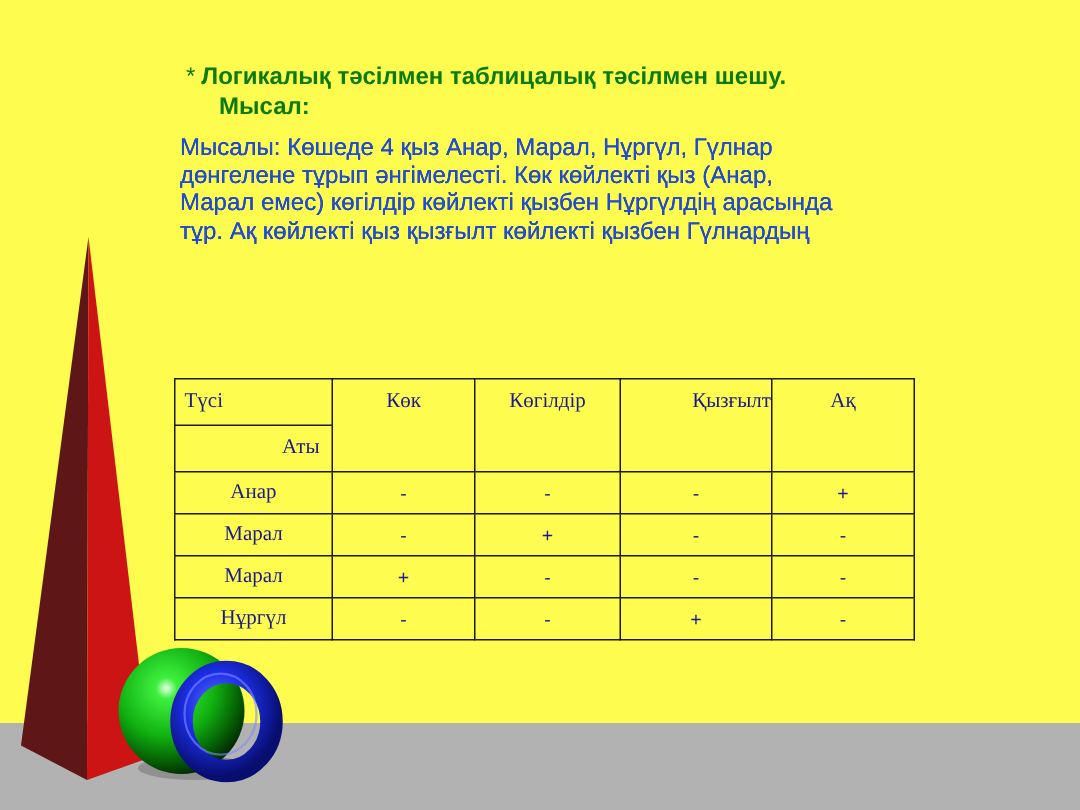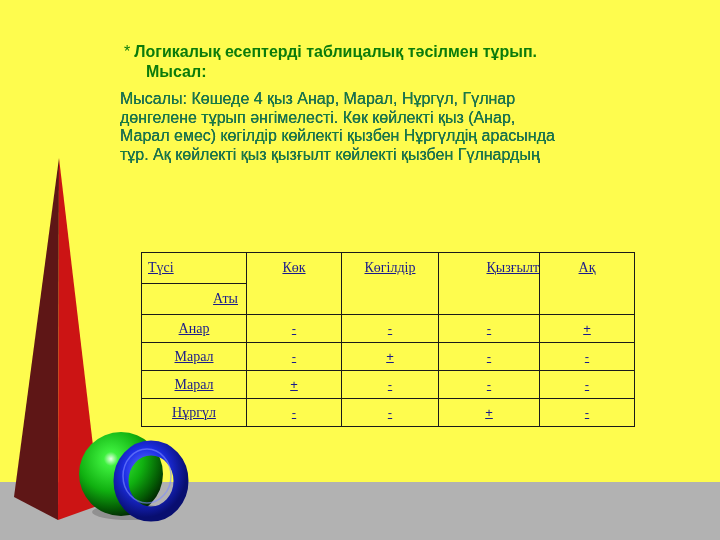--- a/index.html
+++ b/index.html
@@ -14,29 +14,29 @@
 
   .title {
     position:absolute; left:124px; top:42px; width:500px;
     color:#0b7b0b; font-weight:bold; font-size:16px; line-height:20px;
   }
   .title .star { font-weight:normal; margin-right:4px; }
   .title .sub { display:block; padding-left:22px; }
 
   .body-text {
     position:absolute; left:120px; top:90px; width:510px;
-    color:#15803d; font-size:16px; line-height:18.5px;
+    color:#1d4ed8; font-size:16px; line-height:18.5px;
     text-shadow:0 0 0.3px #1616a0;
   }
 
   table.grid {
-    position:absolute; left:141px; top:252px;
+    position:absolute; left:116px; top:252px;
     border-collapse:collapse;
     font-family:"Liberation Serif", serif;
-    font-size:14px; color:#1a1a8c;text-decoration:underline;
+    font-size:14px; color:#1a1a8c;
   }
   table.grid td {
     border:1.5px solid #1a1a1a;
     padding:0; text-align:center; vertical-align:middle;
   }
   .c0 { width:96px; } .c1 { width:94px; } .c2 { width:96px; } .c3 { width:94px; } .c4 { width:94px; }
   .hdr-row td { height:30px; }
   .row td { height:27px; }
   .corner-top { text-align:left !important; padding-left:6px !important; border-bottom:1.5px solid #1a1a1a; }
   .corner-bot { text-align:right !important; padding-right:8px !important; }
@@ -76,21 +76,21 @@
       <circle cx="121" cy="474" r="42" fill="url(#sphereGrad)"></circle>
     </g>
 
     <g>
       <ellipse cx="151" cy="481" rx="30" ry="33" fill="none" stroke="url(#torusGrad)" stroke-width="15"></ellipse>
       <ellipse cx="147" cy="476" rx="24" ry="27" fill="none" stroke="#7f8cff" stroke-width="1.5" opacity="0.6"></ellipse>
     </g>
   </svg>
 
   <div class="title">
-    <span class="star">*</span><span>Логикалық есептерді таблицалық тәсілмен тұрып.</span>
+    <span class="star">*</span><span>Логикалық тәсілмен таблицалық тәсілмен шешу.</span>
     <span class="sub">Мысал:</span>
   </div>
 
   <div class="body-text">
     <div>Мысалы: Көшеде 4 қыз Анар, Марал, Нұргүл, Гүлнар</div>
     <div>дөнгелене тұрып әнгімелесті. Көк көйлекті қыз (Анар,</div>
     <div>Марал емес) көгілдір көйлекті қызбен Нұргүлдің арасында</div>
     <div>тұр. Ақ көйлекті қыз қызғылт көйлекті қызбен Гүлнардың</div>
   </div>
 

